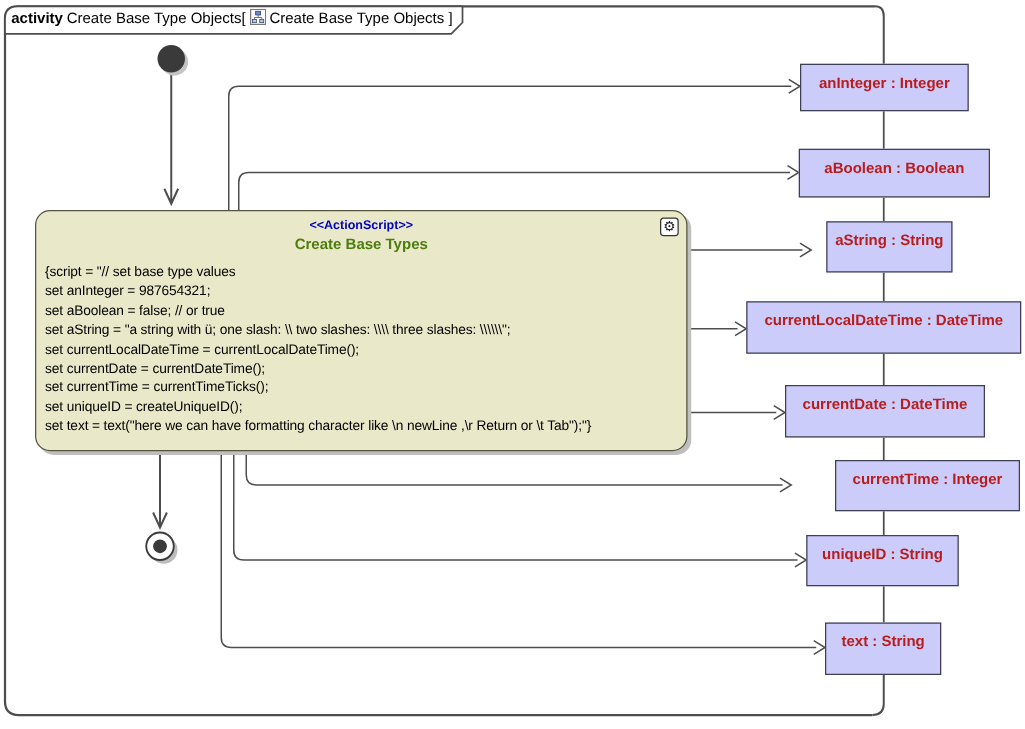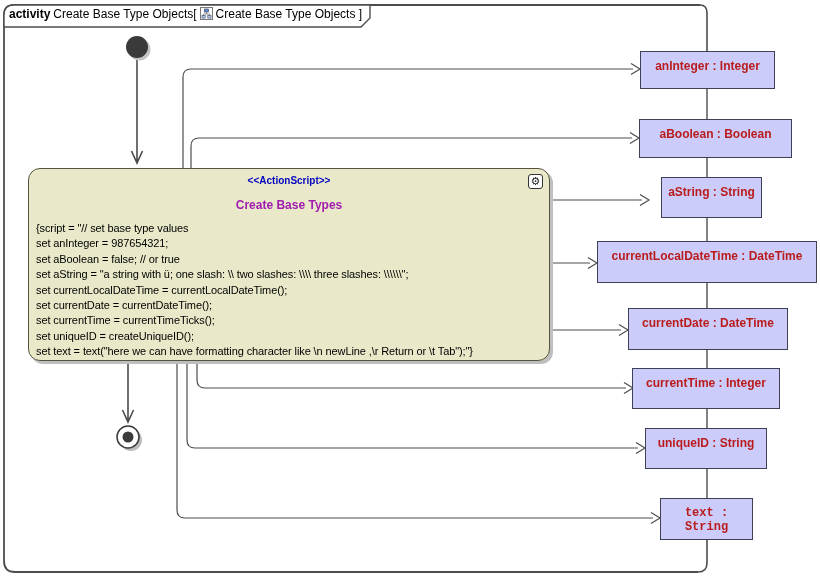--- a/index.html
+++ b/index.html
@@ -20,21 +20,21 @@
   
   #action-node{
     position:absolute;left:28px;top:168px;width:520px;height:191px;
     background:#e9e9c9;border:1px solid #55553f;border-radius:12px;
     box-shadow:3px 3px 0 #bfbfbf;
   }
   #action-stereotype{
     margin-top:6px;text-align:center;font-size:10px;font-weight:bold;color:#0000c0;
   }
   #action-title{
-    margin-top:12px;text-align:center;font-size:12px;font-weight:bold;color:#a21caf;
+    margin-top:2px;text-align:center;font-size:12px;font-weight:bold;color:#4d7c0f;
   }
   #action-script{
     margin:9px 0 0 7px;font-size:11px;line-height:15.4px;letter-spacing:-0.1px;
   }
   .script-line{display:block;white-space:nowrap;}
   #gear-icon{
     position:absolute;top:5px;right:6px;width:15px;height:15px;box-sizing:border-box;
     border:1px solid #333;border-radius:3px;background:#fff;
     font-size:11px;line-height:13px;text-align:center;color:#222;
     font-family:"DejaVu Sans",sans-serif;
@@ -43,23 +43,23 @@
   
   .obj-node{
     position:absolute;box-sizing:border-box;background:#ccccfb;border:1.5px solid #3f3f55;
     font-size:12px;font-weight:bold;text-align:center;padding-top:7px;color:#b91c1c;
   }
   #on0{left:640px;top:51px;width:135px;height:38px;}
   #on1{left:639px;top:119px;width:153px;height:39px;}
   #on2{left:661px;top:177px;width:101px;height:41px;}
   #on3{left:597px;top:241px;width:220px;height:42px;}
   #on4{left:628px;top:308px;width:160px;height:42px;}
-  #on5{left:632px;top:368px;width:148px;height:41px;}
+  #on5{left:668px;top:368px;width:148px;height:41px;}
   #on6{left:645px;top:428px;width:122px;height:41px;}
-  #on7{left:660px;top:498px;width:93px;height:42px;font-family:Liberation Mono, monospace;}
+  #on7{left:660px;top:498px;width:93px;height:42px;}
 </style>
 </head>
 <body>
 
 <div id="canvas">
 
   <svg id="wires" width="820" height="583" viewBox="0 0 820 583">
 
     <path d="M 700,5 H 14 Q 4,5 4,15 V 561 Q 4,572 15,572 H 698" fill="none" stroke="#4d4d4d" stroke-width="1.8"></path>
 

